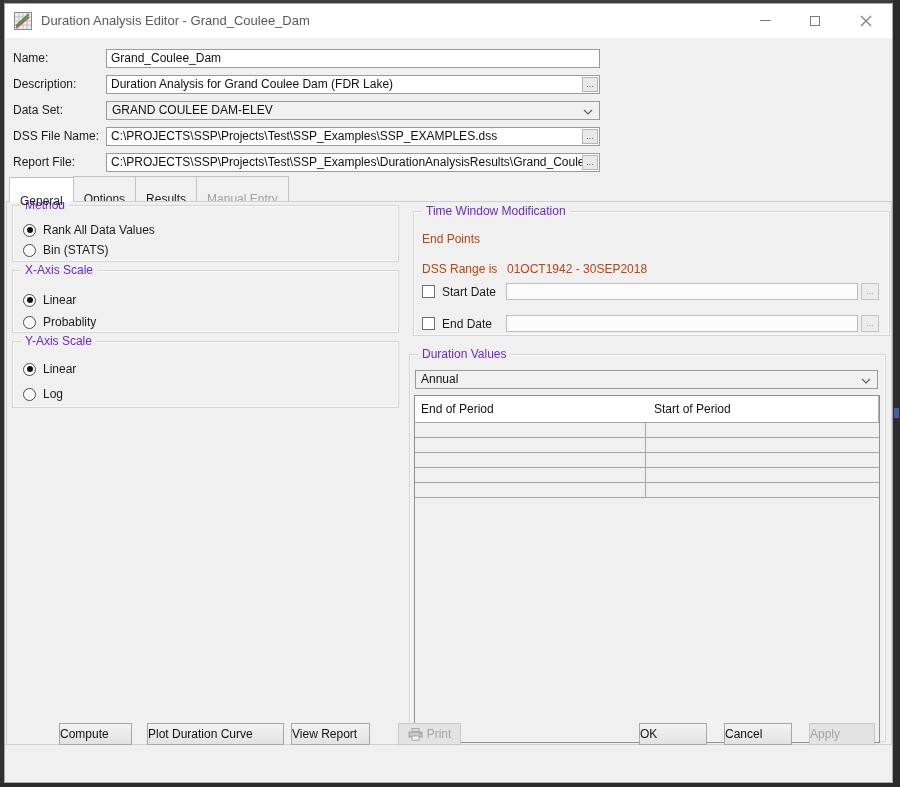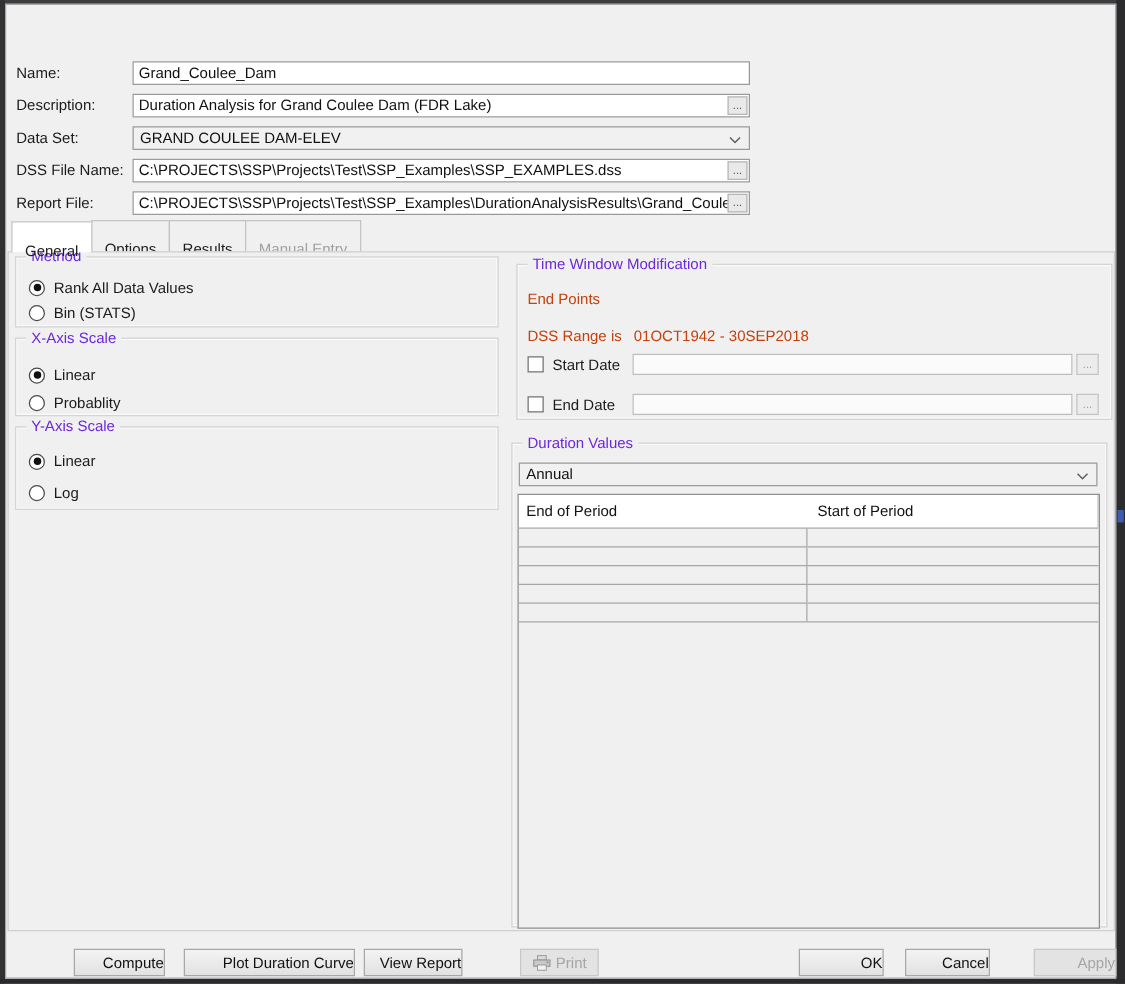--- a/index.html
+++ b/index.html
@@ -76,38 +76,58 @@
   #dp-header { display:flex; height:27px; background:#ffffff; border-bottom:1px solid #a6a6a6; }
   .dp-hcell { font-size:12px; color:#111; line-height:26px; padding-left:6px; }
   .dp-hcell.c1 { width:231px; border-right:1px solid #b2b2b2; }
   .dp-hcell.c2 { flex:1; }
   .dp-row { display:flex; height:15px; border-bottom:1px solid #a6a6a6; }
   .dp-cell { height:100%; }
   .dp-cell.c1 { width:231px; border-right:1px solid #a6a6a6; }
   .dp-cell.c2 { flex:1; }
 
   
-  .btn { position:absolute; top:755px; height:22px; background:linear-gradient(#f3f3f3,#e2e2e2);
-         border:1px solid #a7a7a7; font-size:12px; color:#111; text-align:right; line-height:20px;
+  .btn { position:absolute; top:719px; height:22px; background:linear-gradient(#f3f3f3,#e2e2e2);
+         border:1px solid #a7a7a7; font-size:12px; color:#111; text-align:left; line-height:20px;
          white-space:nowrap; cursor:default; }
-  .btn.disabled { background:#e3e3e3; border-color:#c8c8c8; color:#a5a5a5;margin-left:18px; }
+  .btn.disabled { background:#e3e3e3; border-color:#c8c8c8; color:#a5a5a5; }
   #print-button { display:flex; align-items:center; justify-content:center; gap:4px; }
 </style>
 </head>
 <body>
 
 <div id="stage">
   <div id="edge-top" class="edge"></div>
   <div id="edge-left" class="edge"></div>
   <div id="edge-right" class="edge"></div>
   <div id="edge-bottom" class="edge"></div>
   <div id="edge-artifact"></div>
 
   <div id="dialog">
 
+    <div id="titlebar">
+      <svg id="app-icon" viewBox="0 0 18 18">
+        <rect x="0.5" y="0.5" width="17" height="17" fill="#efefef" stroke="#8a8a8a"></rect>
+        <path d="M1 5 H17 M1 9 H17 M1 13 H17 M5 1 V17 M9 1 V17 M13 1 V17" stroke="#bdbdbd" stroke-width="1" fill="none"></path>
+        <polyline points="2,16 15,5" stroke="#c94f4f" stroke-width="2" fill="none"></polyline>
+        <polyline points="2,14 15,2" stroke="#3f9b45" stroke-width="2" fill="none"></polyline>
+      </svg>
+      <div id="window-title">Duration Analysis Editor - Grand_Coulee_Dam</div>
+      <div id="win-min" class="win-btn">
+        <div class="glyph-min"></div>
+      </div>
+      <div id="win-max" class="win-btn">
+        <div class="glyph-max"></div>
+      </div>
+      <div id="win-close" class="win-btn">
+        <svg width="12" height="12" viewBox="0 0 12 12">
+          <path d="M1 1 L11 11 M11 1 L1 11" stroke="#7c7c7c" stroke-width="1.2"></path>
+        </svg>
+      </div>
+    </div>
 
     <div class="form-label" style="top:45px">Name:</div>
     <div class="field" style="top:45px">Grand_Coulee_Dam</div>
 
     <div class="form-label" style="top:71px">Description:</div>
     <div class="field" style="top:71px">
       <span>Duration Analysis for Grand Coulee Dam (FDR Lake)</span>
       <div class="browse-btn">...</div>
     </div>
 

